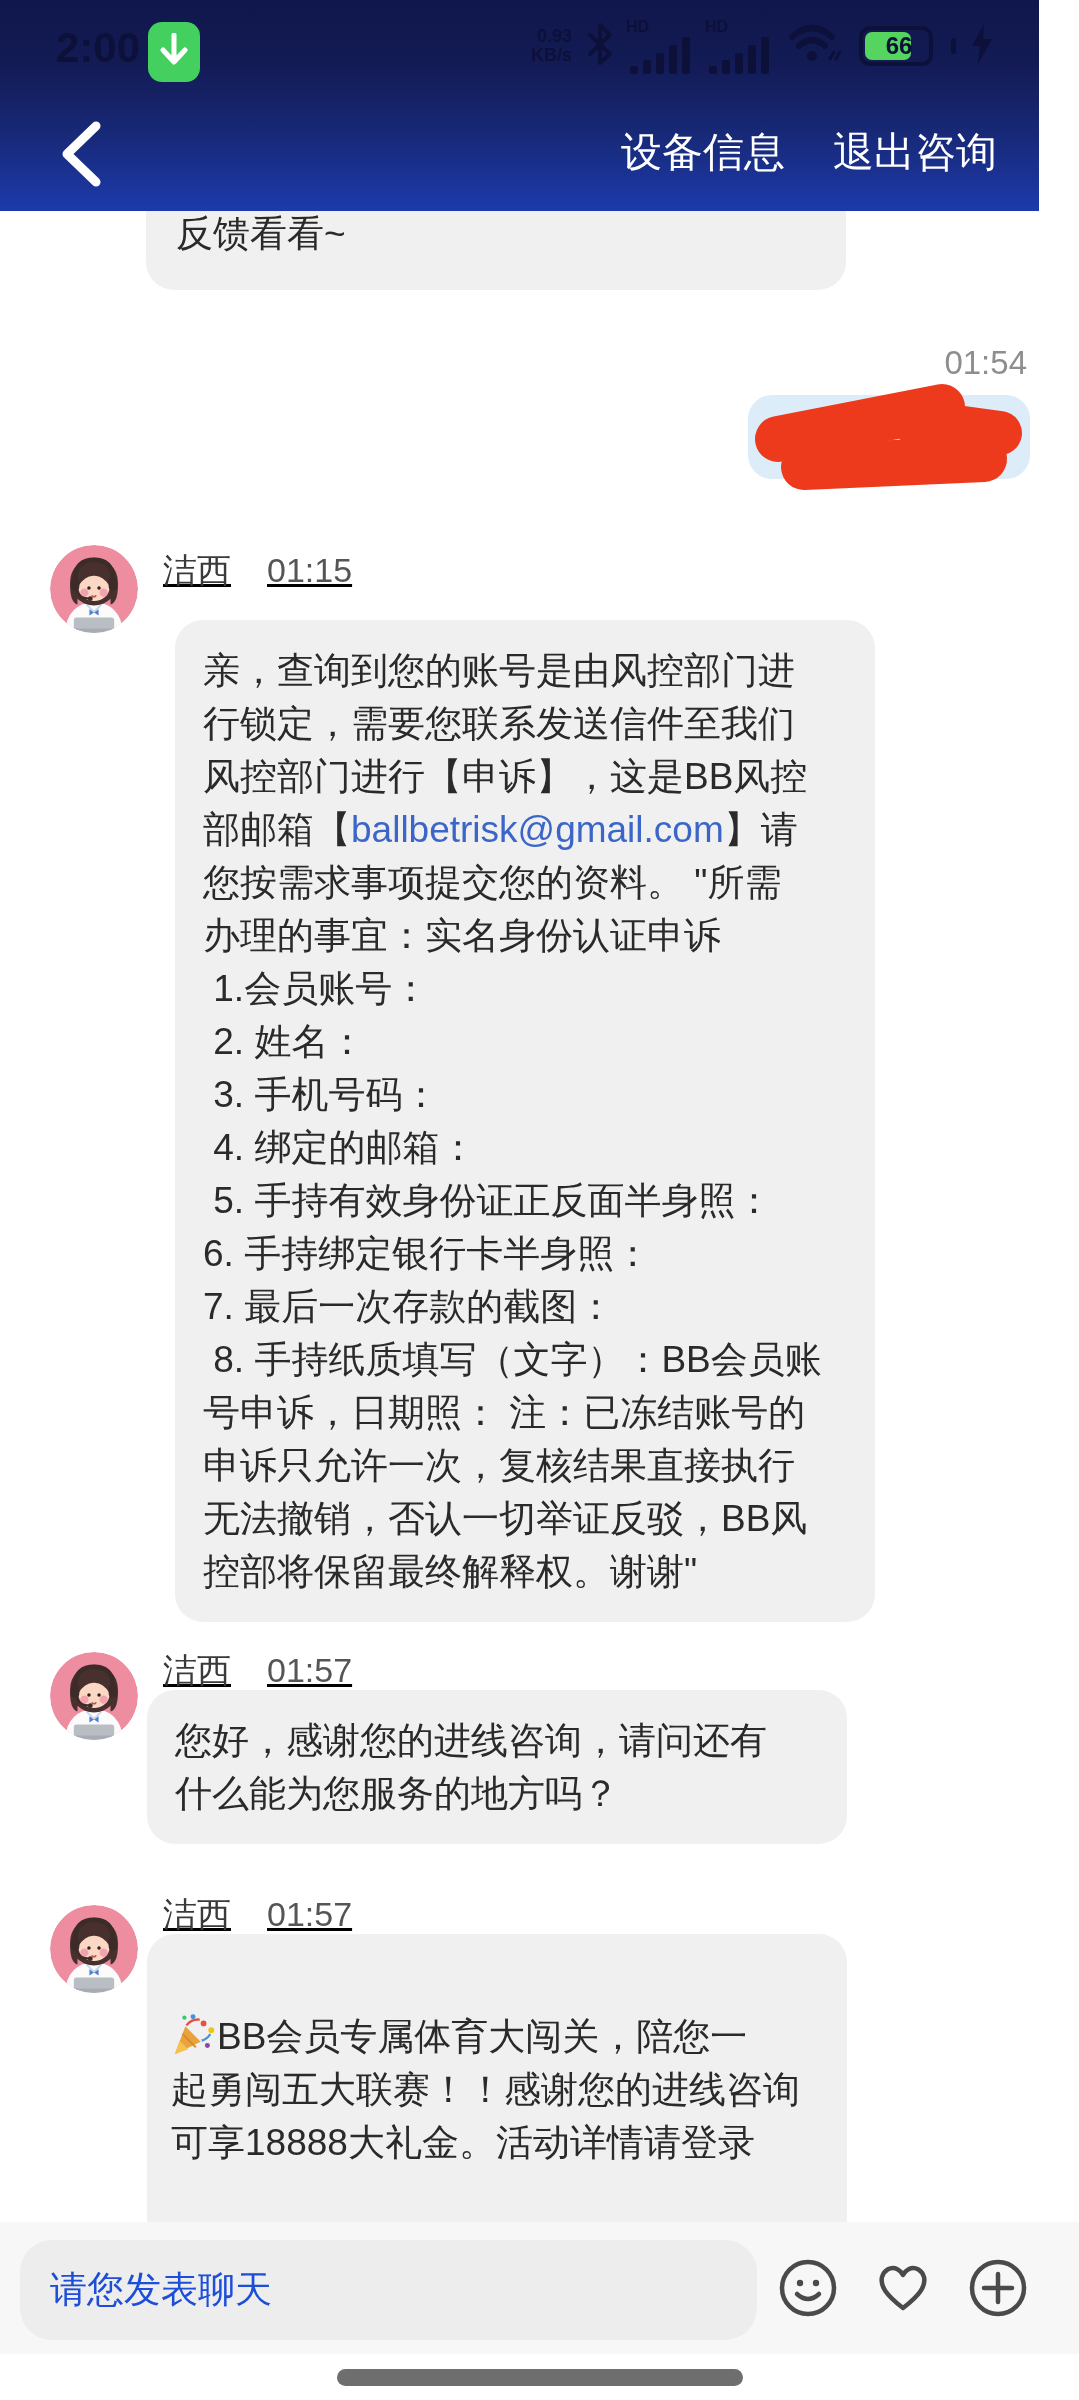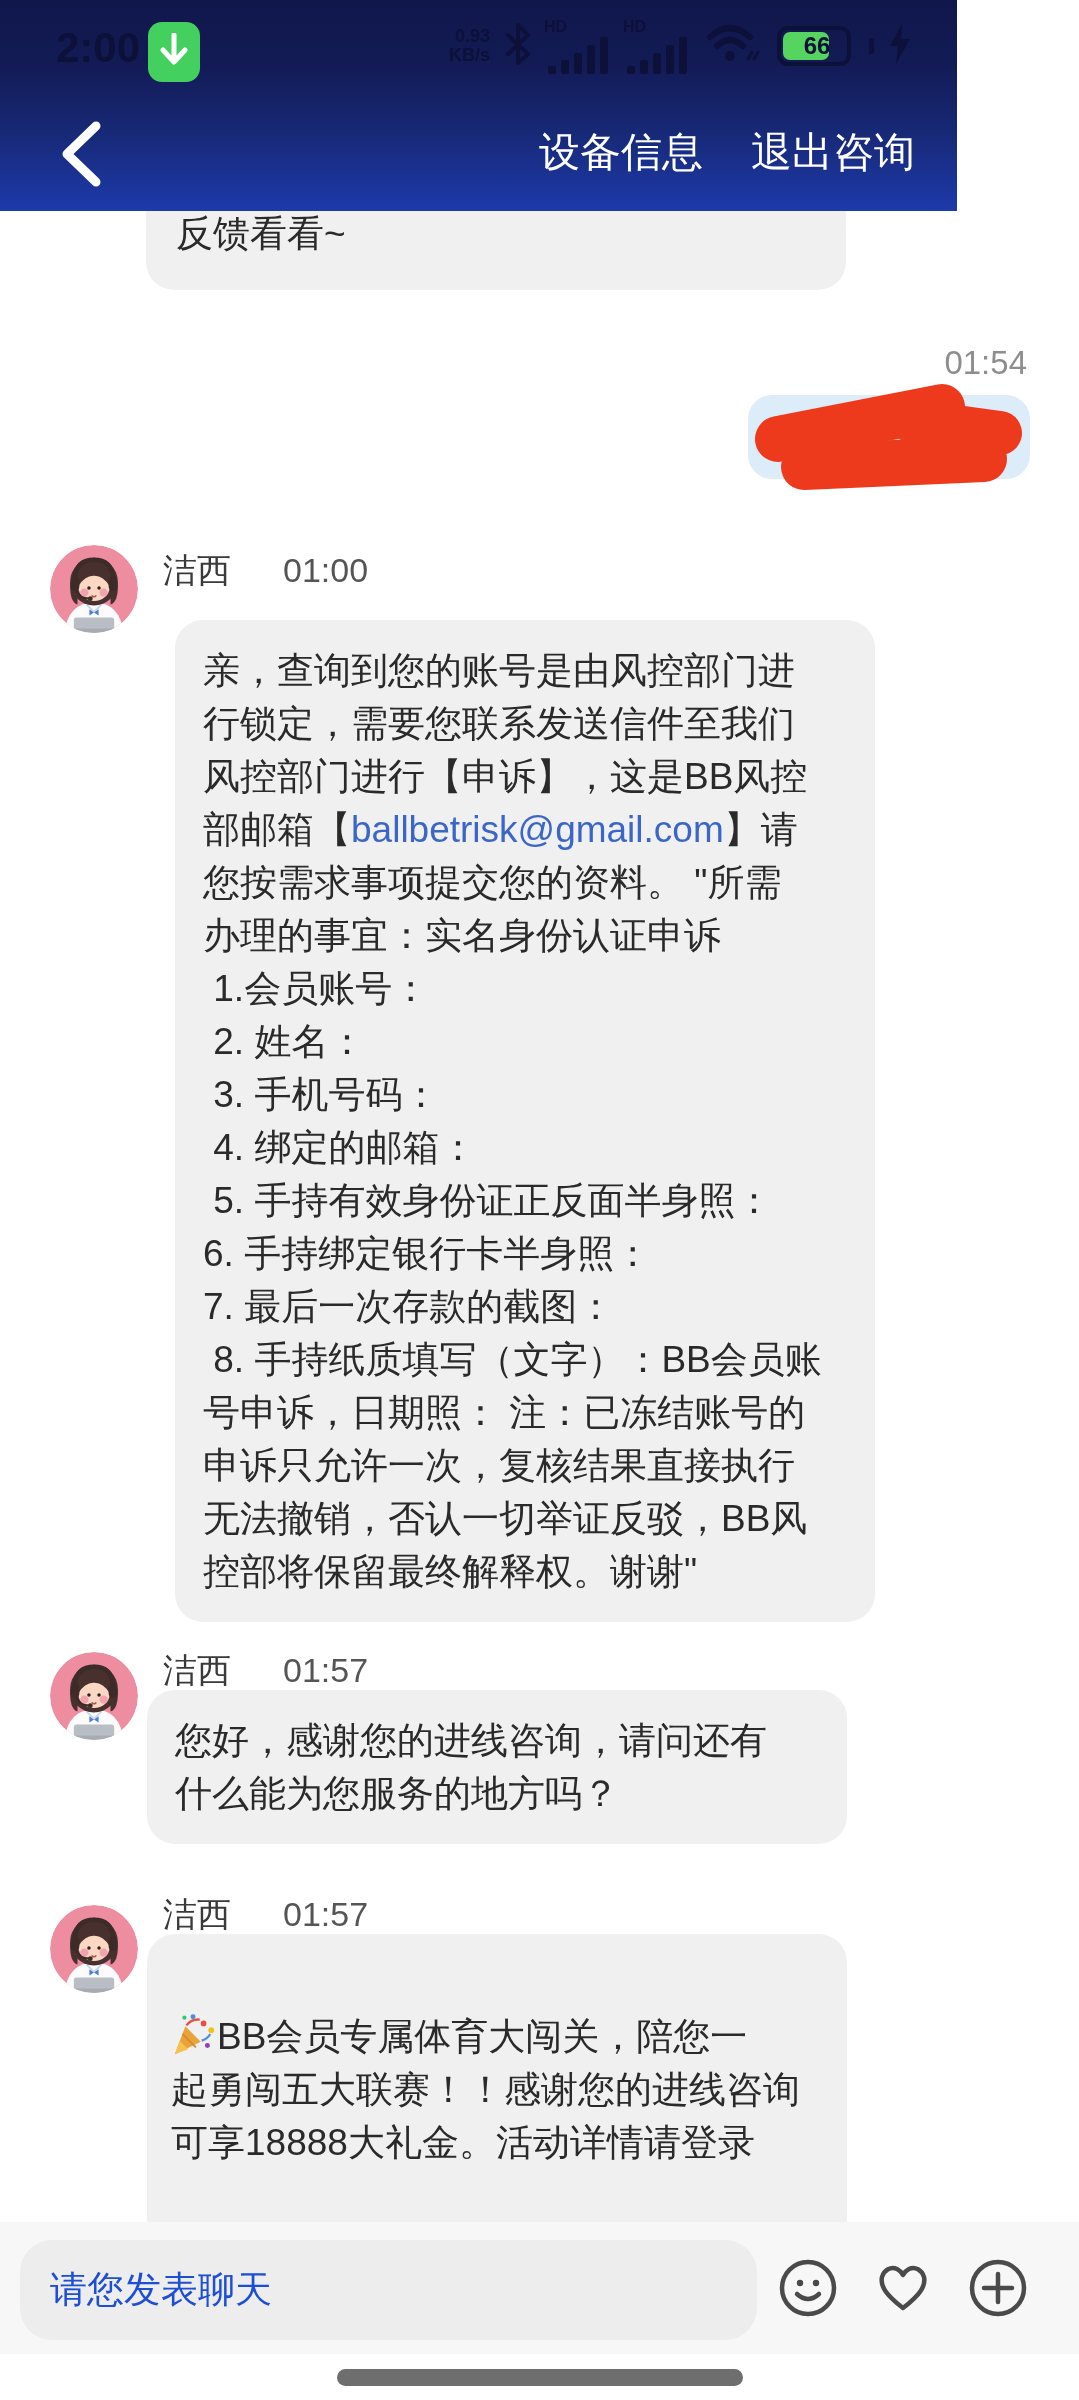--- a/index.html
+++ b/index.html
@@ -4,21 +4,21 @@
 <style>
   html,body{margin:0;padding:0;background:#222;}
   *{box-sizing:border-box;}
   .phone{
     position:relative;width:1079px;height:2400px;margin:0 auto;
     background:#ffffff;overflow:hidden;
     font-family:"Liberation Sans","DejaVu Sans",sans-serif;
   }
   
   .topbar{
-    position:absolute;left:0;top:0;width:957px;height:211px;z-index:10;
+    position:absolute;left:0;top:0;width:1039px;height:211px;z-index:10;
     background:linear-gradient(180deg,#10174b 0%,#141d5e 35%,#18289097 60%,#1d3aab 100%);
     background-color:#141d5e;
     background-image:linear-gradient(180deg,#10174b 0%,#131b55 30%,#172875 62%,#1d3aab 100%);
   }
   .status-row{position:absolute;left:0;top:0;width:100%;height:92px;color:#0d1038;}
   .clock{position:absolute;left:56px;top:24px;font-size:42px;font-weight:700;color:#0d1038;}
   .dl-badge{position:absolute;left:148px;top:22px;width:52px;height:60px;border-radius:14px;background:#43d05e;display:flex;align-items:center;justify-content:center;}
   .status-right{position:absolute;right:46px;top:0;height:92px;display:flex;align-items:center;gap:15px;}
   .speed{display:flex;flex-direction:column;align-items:flex-end;font-size:18px;line-height:19px;font-weight:700;color:#0d1038;}
   .simgroup{position:relative;display:flex;align-items:flex-end;padding-top:14px;}
@@ -33,21 +33,21 @@
   .nav-actions span{color:#ffffff;font-size:41px;font-weight:500;}
   
   .bubble{position:absolute;background:#f0f0f1;border-radius:28px;color:#2a2a2a;}
   .msg-text{font-size:37px;line-height:53px;color:#2a2a2a;white-space:pre-wrap;}
   .partial-bubble{left:146px;top:60px;width:700px;height:230px;display:flex;align-items:flex-end;padding:0 30px 30px 30px;z-index:1;}
   .ts-sep{position:absolute;right:52px;top:344px;font-size:33px;color:#8e8e8e;}
   .user-bubble{position:absolute;left:748px;top:395px;width:282px;height:84px;background:#dcecf8;border-radius:24px;padding:22px 0 0 26px;}
   .user-bubble .msg-text{font-size:37px;}
   .scribble{position:absolute;left:-16px;top:-20px;width:312px;height:124px;pointer-events:none;}
   .avatar{position:absolute;width:88px;height:88px;border-radius:50%;overflow:hidden;}
-  .name-row{position:absolute;left:163px;display:flex;gap:52px;align-items:baseline;}
+  .name-row{position:absolute;left:163px;display:flex;gap:36px;align-items:baseline;text-decoration:underline;}
   .agent-name{font-size:34px;color:#3a3a3a;font-weight:500;}
   .agent-time{font-size:34px;color:#555555;}
   .agent-bubble{left:147px;width:700px;padding:24px 28px;}
   .link{color:#3b66c8;}
   .popper{display:inline-block;width:46px;height:46px;vertical-align:-8px;}
   
   .input-bar{position:absolute;left:0;top:2222px;width:1079px;height:132px;background:#f7f7f8;}
   .input-pill{position:absolute;left:20px;top:18px;width:737px;height:100px;border-radius:32px;background:#ededee;display:flex;align-items:center;padding-left:30px;}
   .placeholder{font-size:37px;color:#1d4ed8;}
   .bar-icons{position:absolute;right:50px;top:18px;height:100px;display:flex;align-items:center;gap:33px;}
@@ -169,21 +169,21 @@
   <path d="M27 36 Q29 16 48 16 Q67 16 69 36" fill="none" stroke="#3c2b28" stroke-width="5"></path>
   <rect x="23" y="35" width="9" height="15" rx="4.5" fill="#3c2b28"></rect>
   <rect x="64" y="35" width="9" height="15" rx="4.5" fill="#3c2b28"></rect>
   <path d="M29 50 Q32 58 43 58.5" fill="none" stroke="#3c2b28" stroke-width="2.2"></path>
   <circle cx="44" cy="58.5" r="2.6" fill="#3c2b28"></circle>
   <rect x="26" y="79" width="44" height="14" rx="3" fill="#b9bdc4"></rect>
   <rect x="23" y="91" width="50" height="5" rx="2.5" fill="#a7abb3"></rect>
 </svg></div>
   <div class="name-row" style="top:548px;">
     <span class="agent-name">洁西</span>
-    <span class="agent-time">01:00</span>
+    <span class="agent-time">01:15</span>
   </div>
   <div class="bubble agent-bubble" style="top:620px;margin-left:28px;">
     <div class="msg-text">亲，查询到您的账号是由风控部门进
 行锁定，需要您联系发送信件至我们
 风控部门进行【申诉】，这是BB风控</div>
     <div class="msg-text"><span>部邮箱【</span><span class="link">ballbetrisk@gmail.com</span><span>】请</span></div>
     <div class="msg-text">您按需求事项提交您的资料。 "所需
 办理的事宜：实名身份认证申诉
  1.会员账号：
  2. 姓名：

